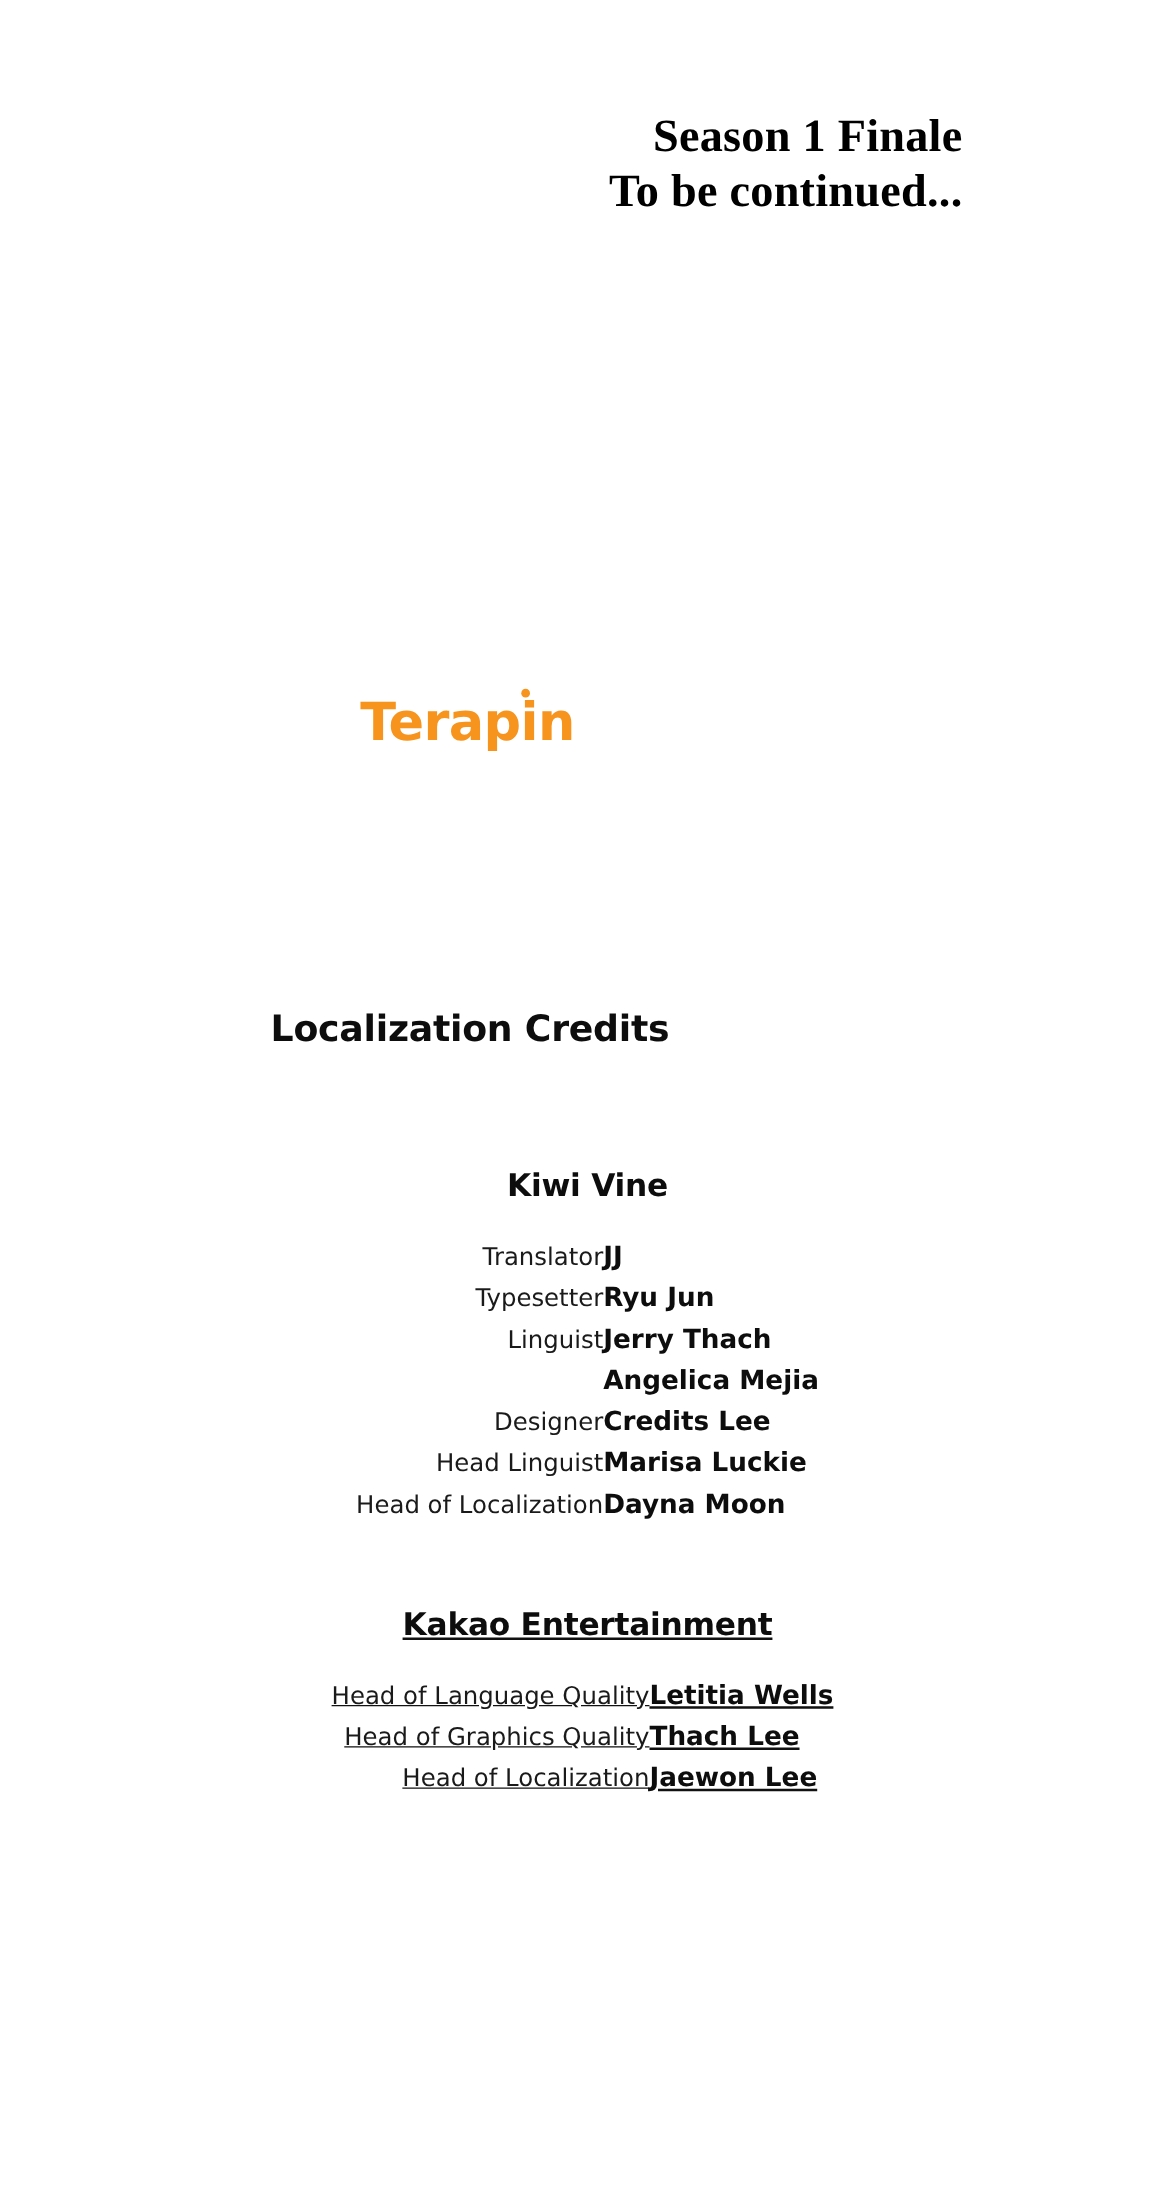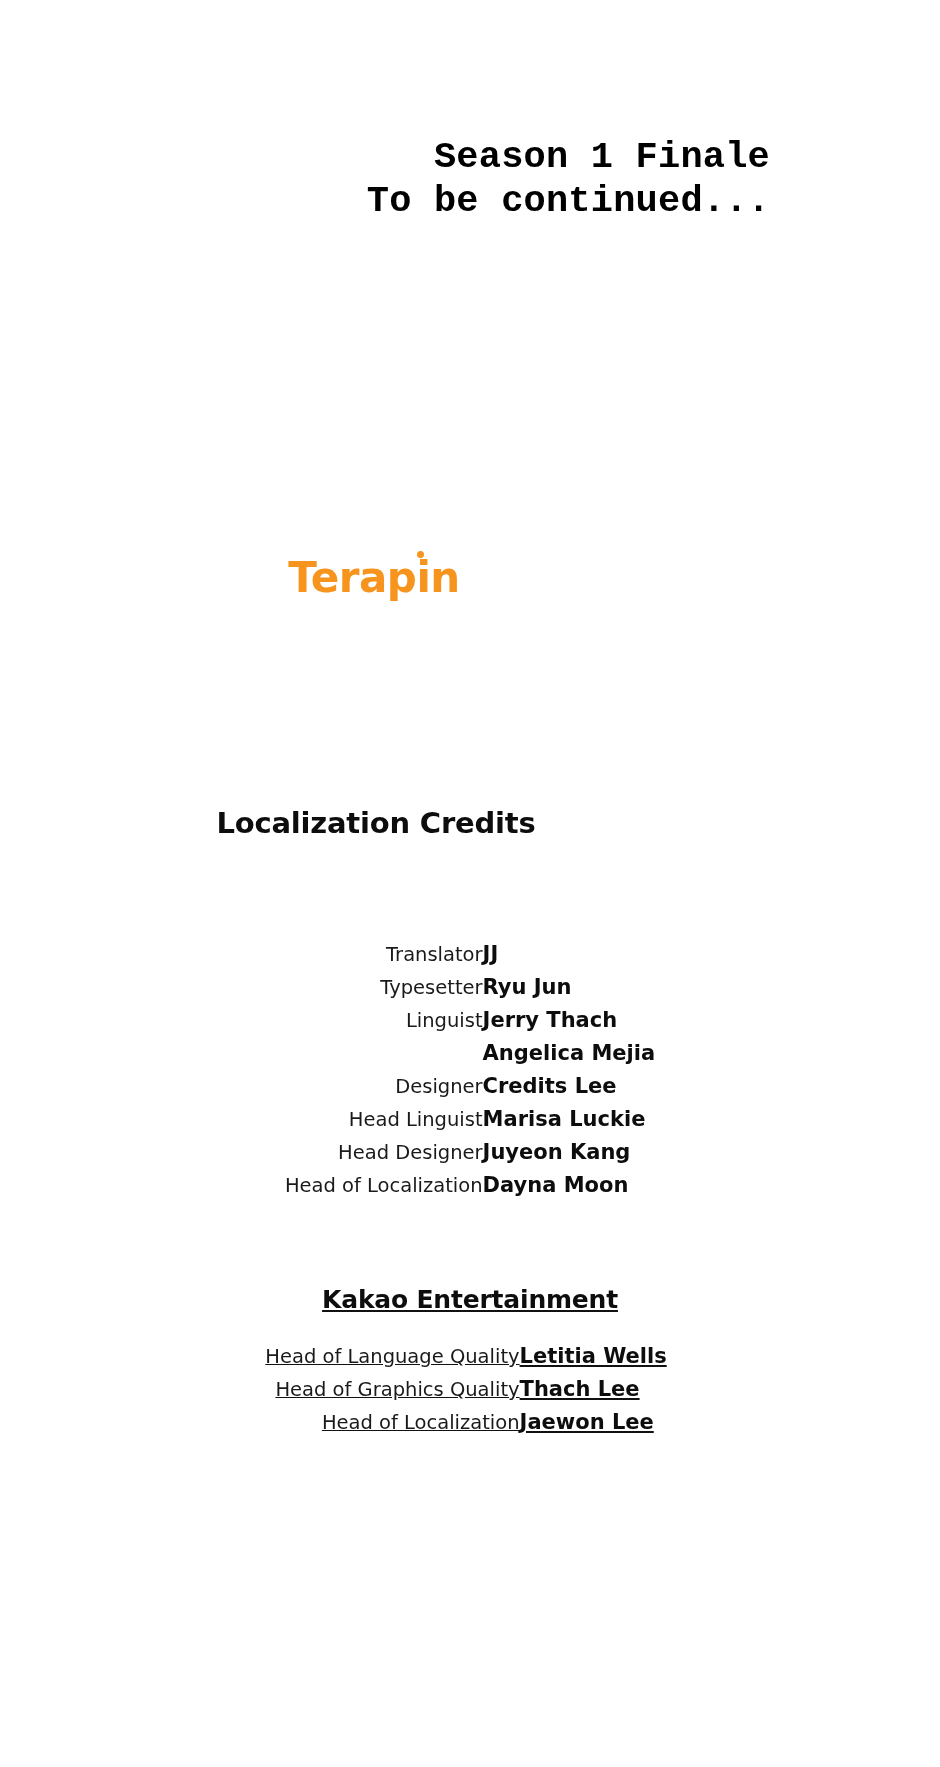--- a/index.html
+++ b/index.html
@@ -15,27 +15,26 @@
     color: #111111;
     overflow: hidden;
   }
 
   
   .finale-block {
     position: absolute;
     top: 88px;
     right: 170px;
     text-align: right;
-    font-family: Liberation Mono, monospace;
+    font-family: Liberation Serif, serif;
     font-weight: bold;
     font-size: 37px;
     line-height: 1.18;
     color: #000000;
     letter-spacing: 0.2px;
-    margin-top: 48px;
   }
   .finale-line { display: block; white-space: nowrap; }
 
   
   .logo-wrap {
     position: absolute;
     top: 553px;
     left: 0;
     width: 748px;
     text-align: center;
@@ -126,20 +125,21 @@
   <span class="finale-line">To be continued...</span>
 </div>
 
 <div class="logo-wrap">
   <span class="logo-text">Terapin<span class="accent-dot"></span></span>
 </div>
 
 <div class="credits-title">Localization Credits</div>
 
 <div class="section" id="section-kiwi">
+  <div class="section-heading">Kiwi Vine</div>
   <table class="credit-table">
     <tbody>
       <tr>
         <td class="role-cell">Translator</td>
         <td class="name-cell">JJ</td>
       </tr>
       <tr>
         <td class="role-cell">Typesetter</td>
         <td class="name-cell">Ryu Jun</td>
       </tr>
@@ -151,24 +151,20 @@
         <td class="role-cell"></td>
         <td class="name-cell">Angelica Mejia</td>
       </tr>
       <tr>
         <td class="role-cell">Designer</td>
         <td class="name-cell">Credits Lee</td>
       </tr>
       <tr>
         <td class="role-cell">Head Linguist</td>
         <td class="name-cell">Marisa Luckie</td>
-      </tr>
-      <tr>
-        <td class="role-cell">Head Designer</td>
-        <td class="name-cell">Juyeon Kang</td>
       </tr>
       <tr>
         <td class="role-cell">Head of Localization</td>
         <td class="name-cell">Dayna Moon</td>
       </tr>
     </tbody>
   </table>
 </div>
 
 <div class="section" id="section-kakao">

